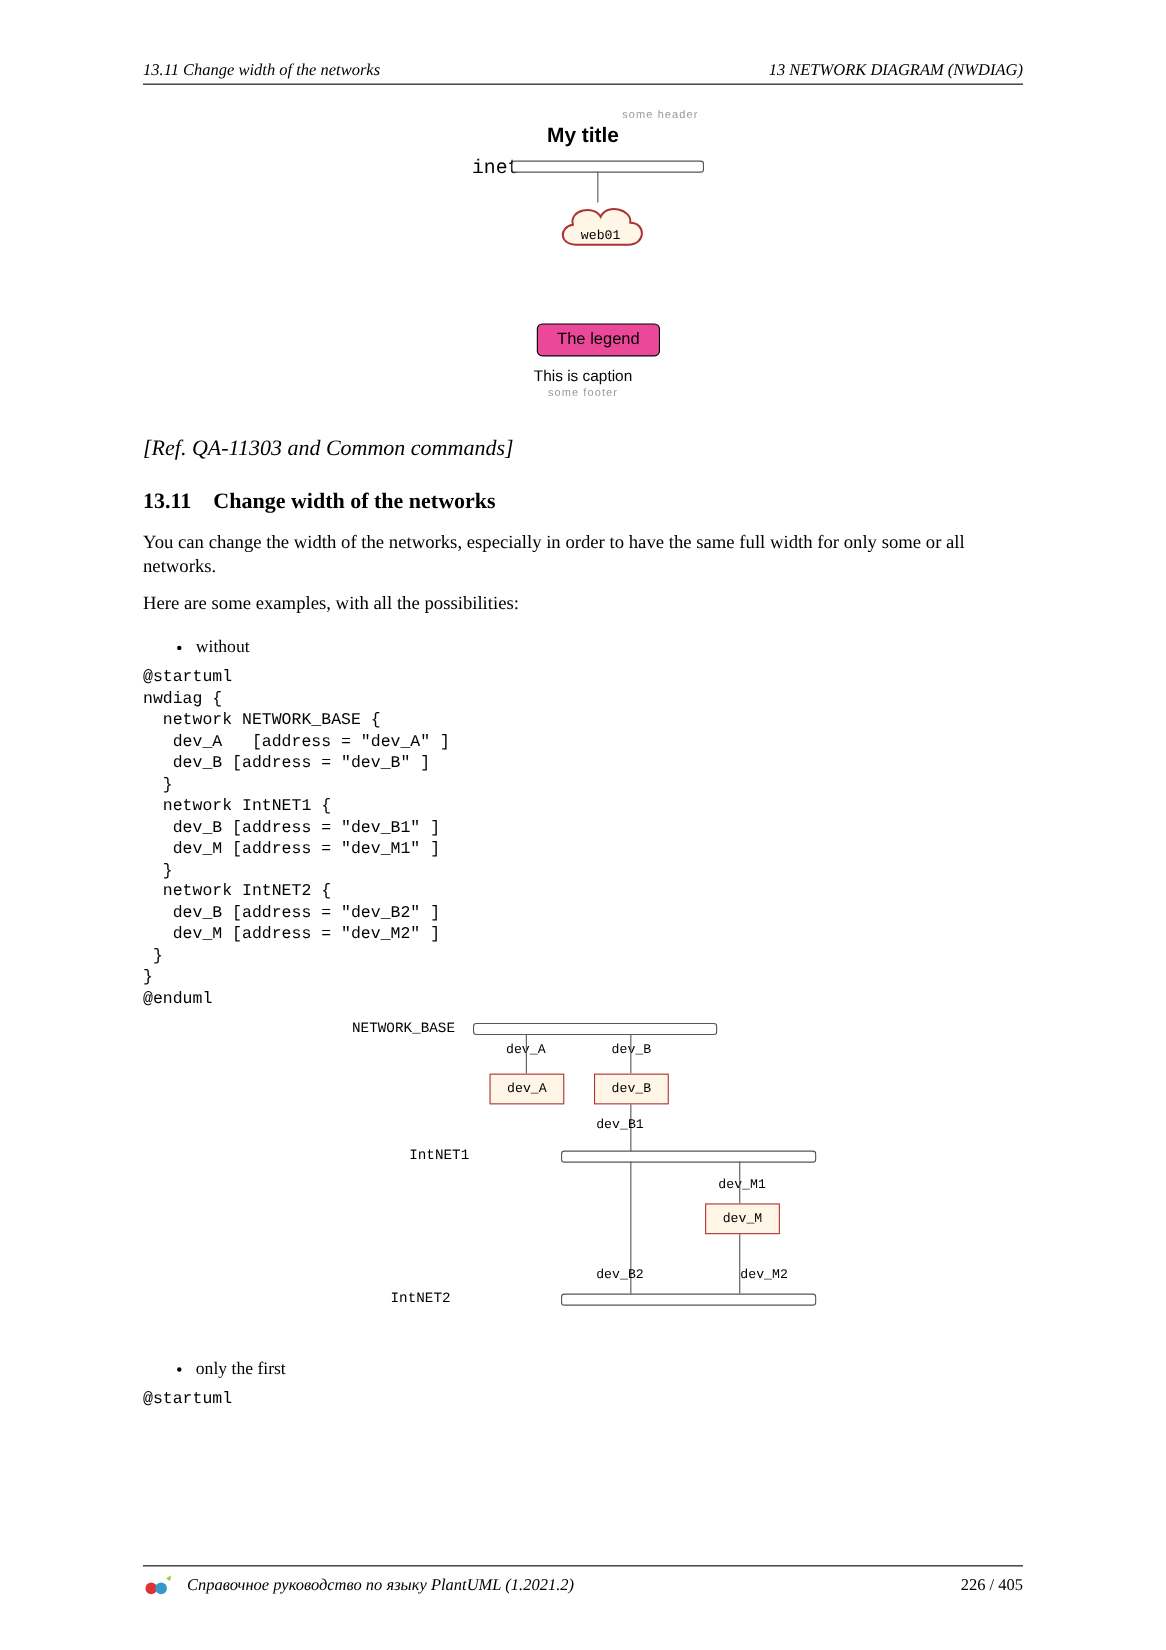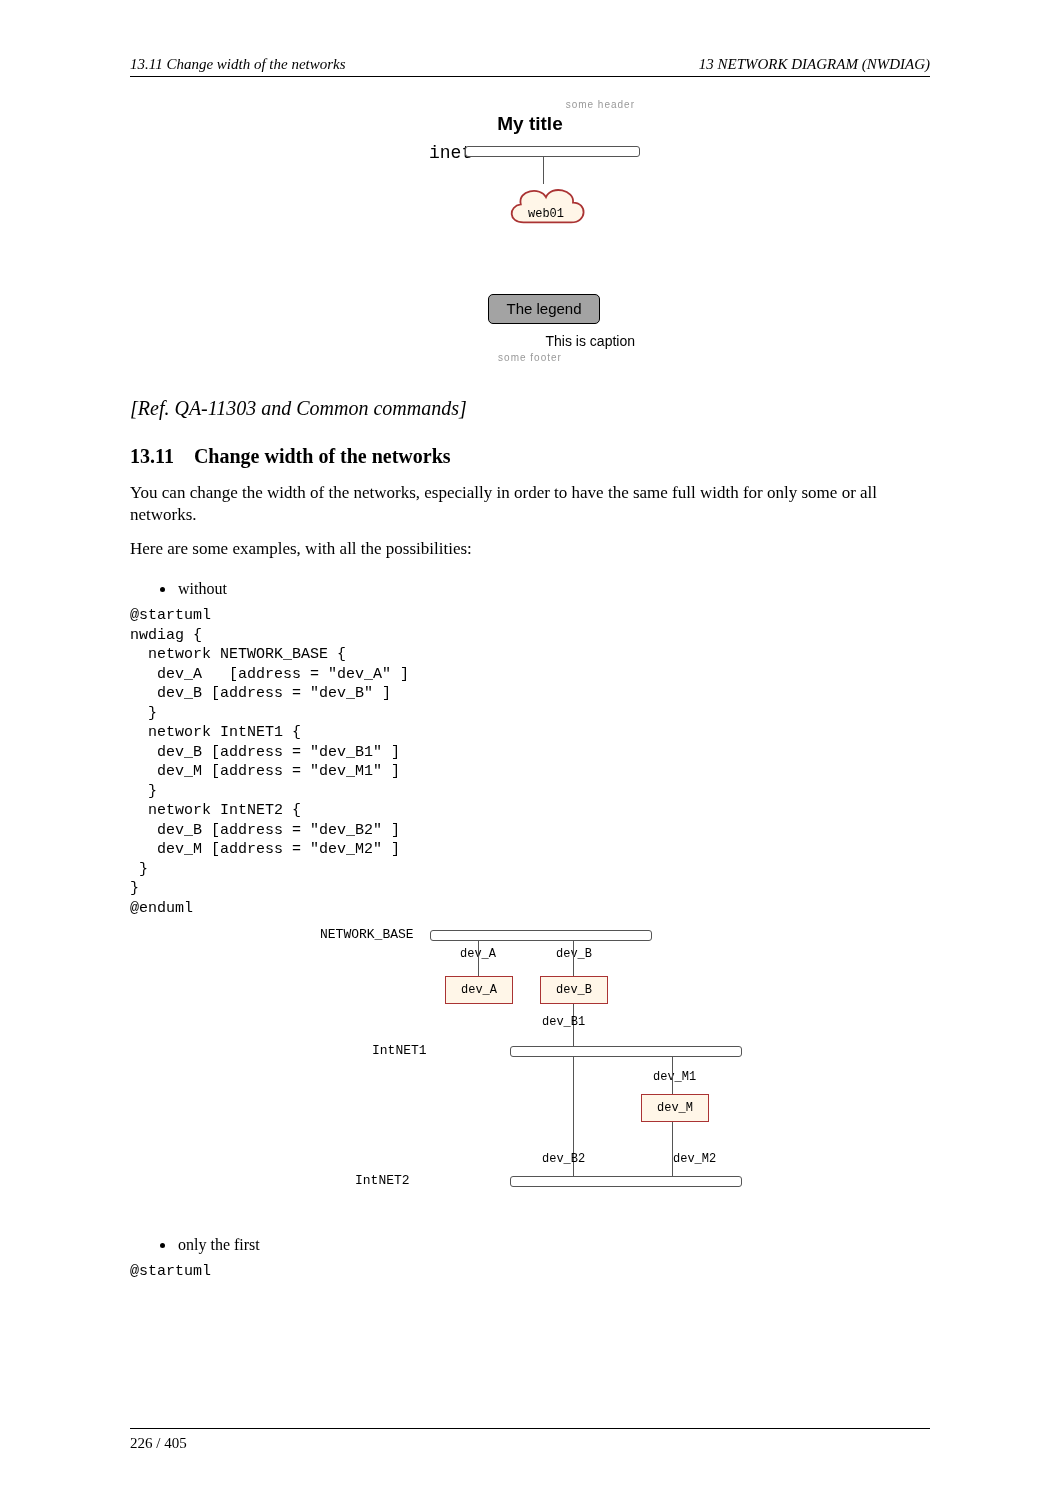--- a/index.html
+++ b/index.html
@@ -75,30 +75,30 @@
   .diag1 .cloud-label {
     position: absolute; top: 28px; left: 0; right: 0;
     text-align: center;
     font-family: "Courier New", monospace;
     font-size: 12px;
   }
   .diag1 .legend-box {
     position: absolute; top: 195px; left: 63px;
     width: 110px; height: 28px;
     border: 1px solid #000;
-    background: #a3a3a3;
+    background: #ec4899;
     border-radius: 5px;
     text-align: center;
     font-family: Arial, sans-serif;
     font-size: 15px;
     line-height: 27px;
   }
   .diag1 .caption-txt {
     position: absolute; top: 234px; left: 0; right: 0;
-    text-align: right;
+    text-align: center;
     font-family: Arial, sans-serif;
     font-size: 14px;
   }
   .diag1 .footer-txt {
     position: absolute; top: 253px; left: 0; right: 0;
     text-align: center;
     font-family: Arial, sans-serif;
     font-size: 10px;
     color: #999;
     letter-spacing: 1px;
@@ -283,14 +283,22 @@
   <div class="bar" style="top:250px;left:190px;width:230px;"></div>
 </div>
 
 <ul class="bul">
   <li>only the first</li>
 </ul>
 
 <pre class="code">@startuml</pre>
 
 <div class="page-footer">
+  <div class="footer-left">
+    <svg class="logo" viewBox="0 0 40 28">
+      <circle cx="10" cy="18" r="7" fill="#d33"></circle>
+      <circle cx="22" cy="18" r="7" fill="#39c"></circle>
+      <path d="M28 6 L34 2 L33 9 Z" fill="#9c3"></path>
+    </svg>
+    <span class="ftitle">Справочное руководство по языку PlantUML (1.2021.2)</span>
+  </div>
   <span>226 / 405</span>
 </div>
 
 </body></html>

